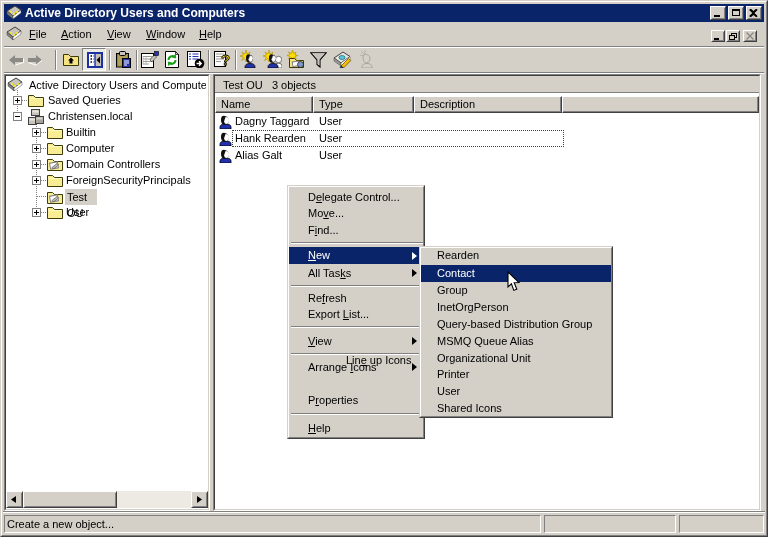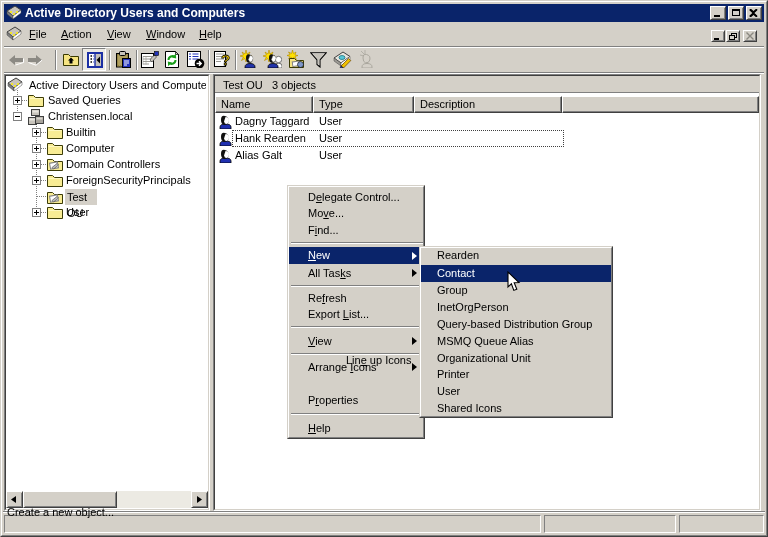--- a/index.html
+++ b/index.html
@@ -329,21 +329,21 @@
 <div class="a" style="left:319px;top:114px;height:15px;line-height:15px;">User</div>
 <div class="a" style="left:235px;top:131px;height:15px;line-height:15px;">Hank Rearden</div>
 <div class="a" style="left:319px;top:131px;height:15px;line-height:15px;">User</div>
 <div class="a" style="left:235px;top:148px;height:15px;line-height:15px;">Alias Galt</div>
 <div class="a" style="left:319px;top:148px;height:15px;line-height:15px;">User</div>
 <div class="a" style="left:232px;top:130px;width:332px;height:17px;border:1px dotted #404040;"></div>
 
 <div class="a" style="left:3px;top:511px;width:762px;height:1px;background:#808080;"></div>
 <div class="a" style="left:3px;top:512px;width:762px;height:1px;background:#FFFFFF;"></div>
 <div class="a sunk" style="left:4px;top:515px;width:537px;height:18px;"></div>
-<div class="a" style="left:7px;top:504px;height:16px;line-height:16px;">Create a new object...</div>
+<div class="a" style="left:7px;top:516px;height:16px;line-height:16px;">Create a new object...</div>
 <div class="a sunk" style="left:544px;top:515px;width:132px;height:18px;"></div>
 <div class="a sunk" style="left:679px;top:515px;width:85px;height:18px;"></div>
 
 <div class="a" style="left:287px;top:185px;width:138px;height:254px;background:#D4D0C8;border:1px solid;border-color:#D4D0C8 #404040 #404040 #D4D0C8;"></div>
 <div class="a" style="left:288px;top:186px;width:136px;height:252px;border:1px solid;border-color:#FFF #808080 #808080 #FFF;"></div>
 <div class="mi" style="left:308px;top:189px;">D<u>e</u>legate Control...</div>
 <div class="mi" style="left:308px;top:205px;">Mo<u>v</u>e...</div>
 <div class="mi" style="left:308px;top:222px;">F<u>i</u>nd...</div>
 <div class="a" style="left:291px;top:242px;width:132px;height:1px;background:#808080;"></div>
 <div class="a" style="left:291px;top:243px;width:132px;height:1px;background:#FFF;"></div>

